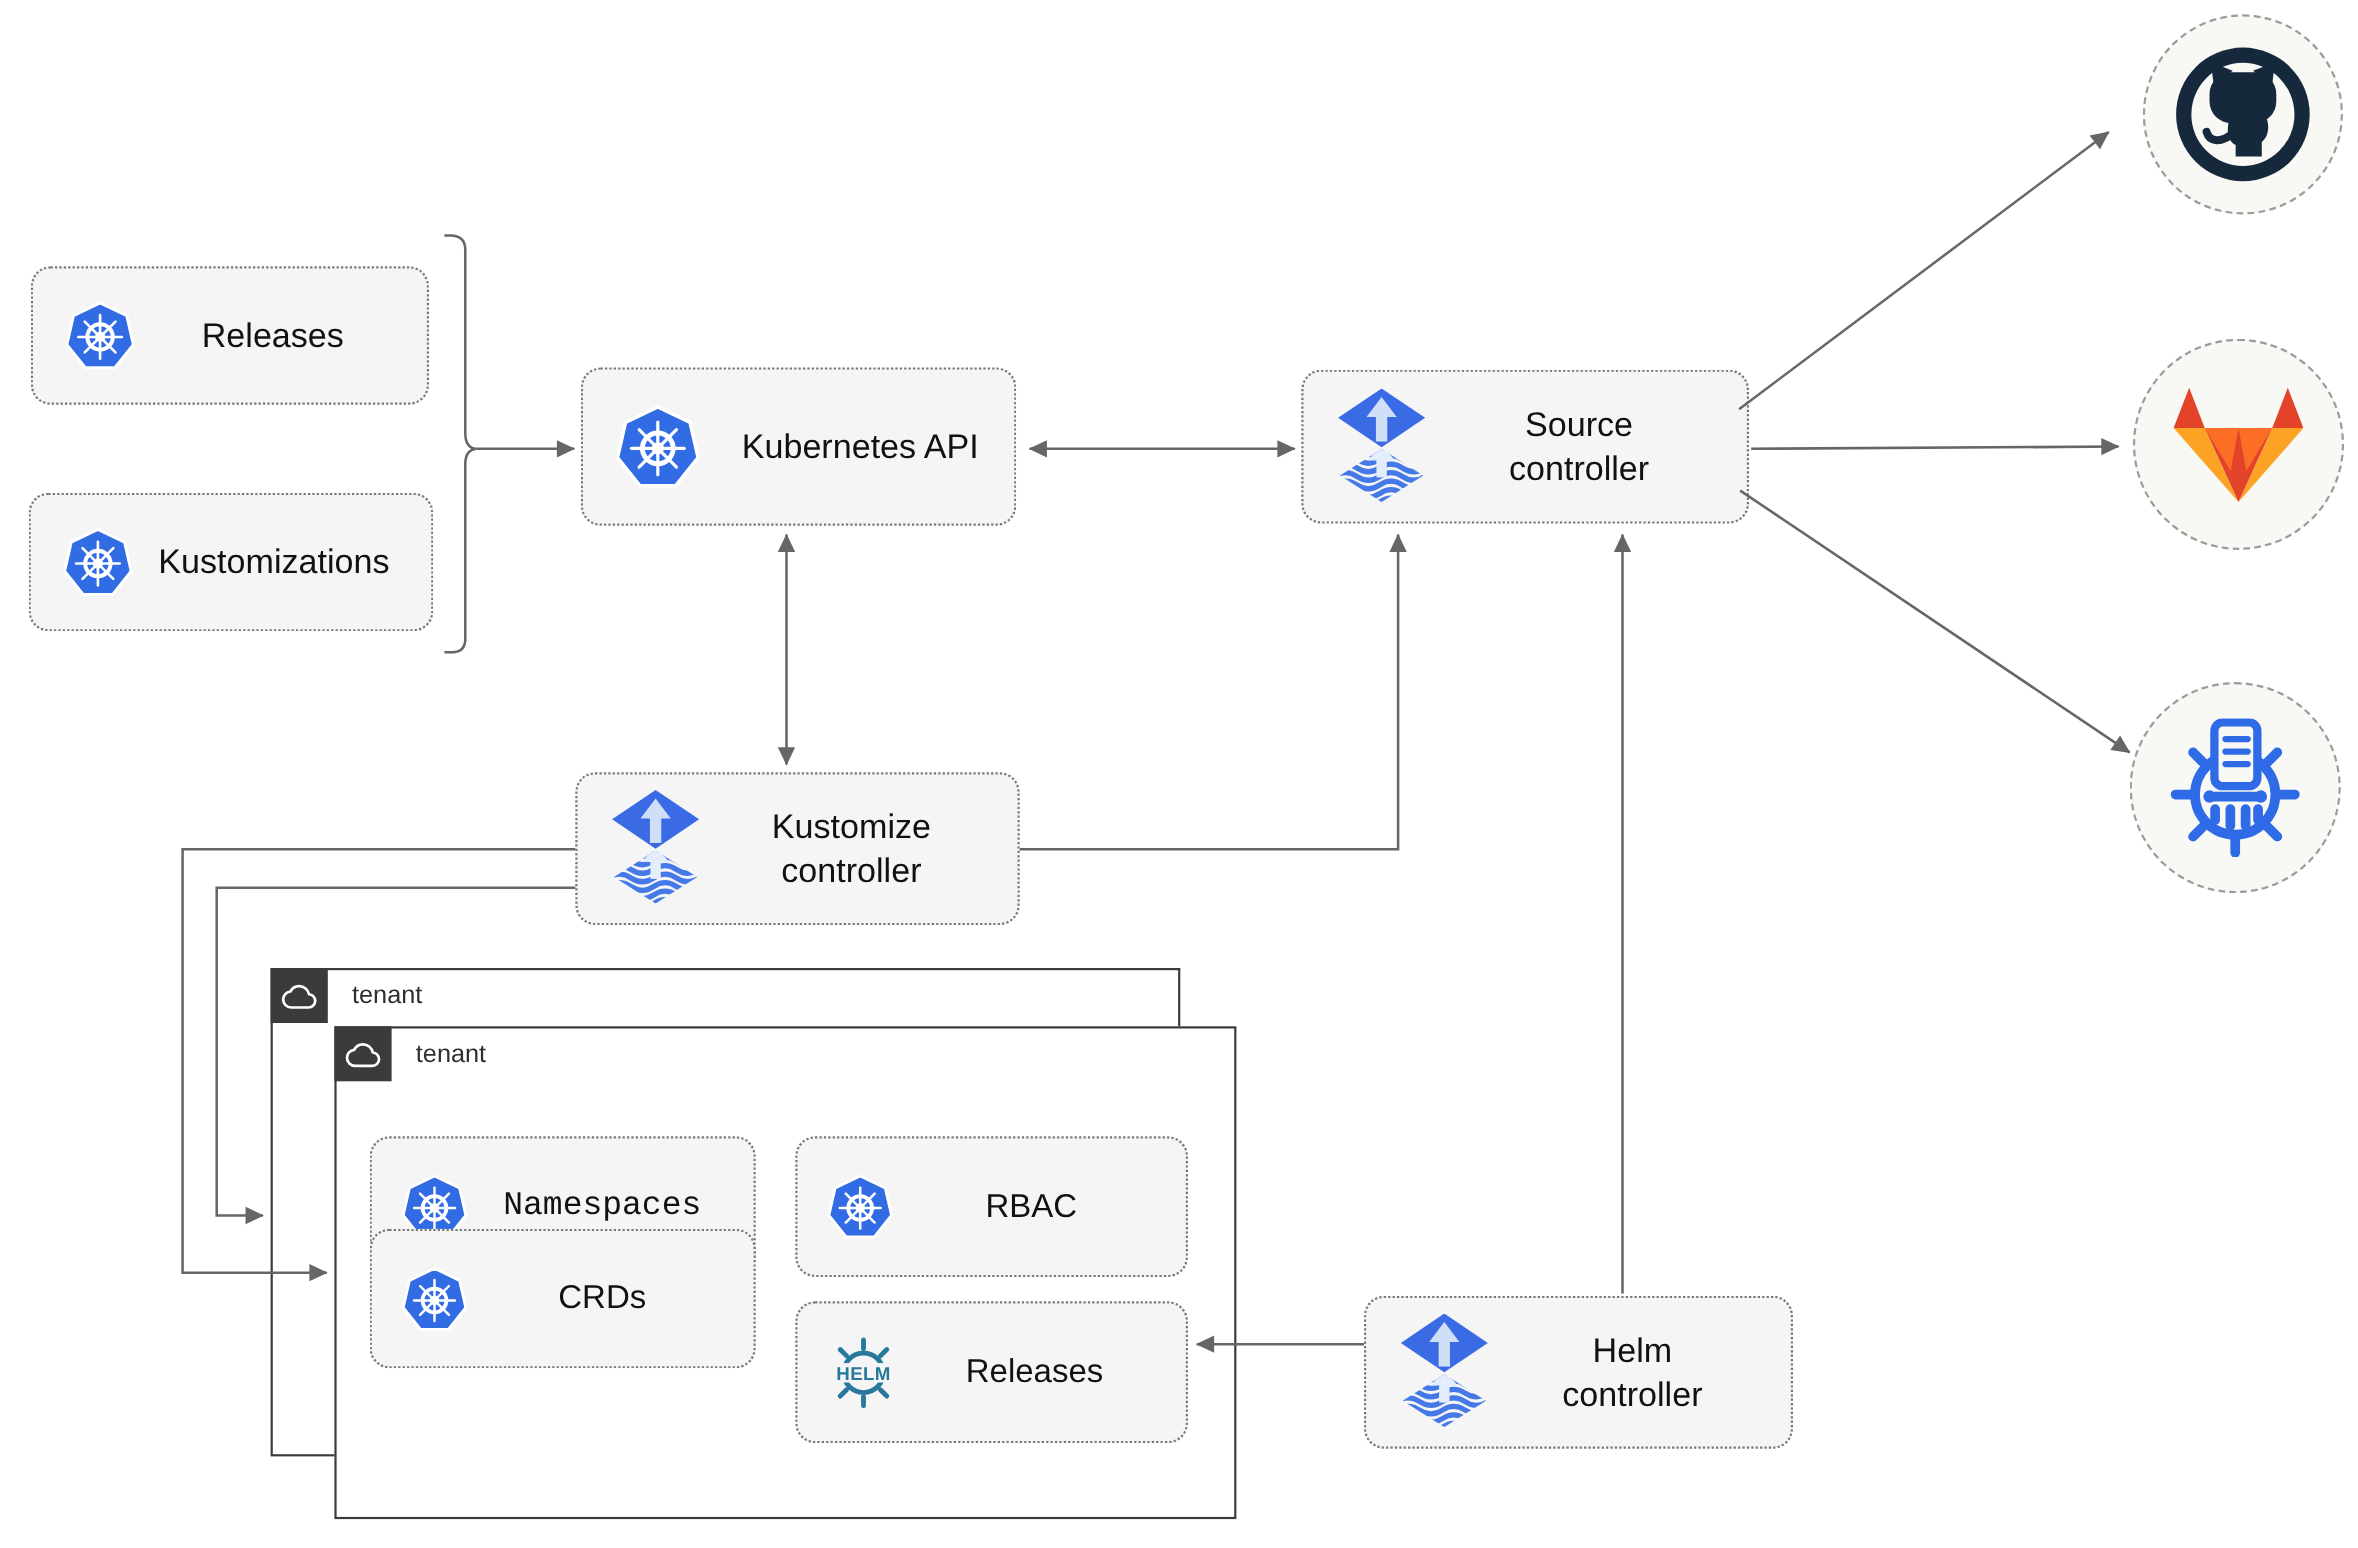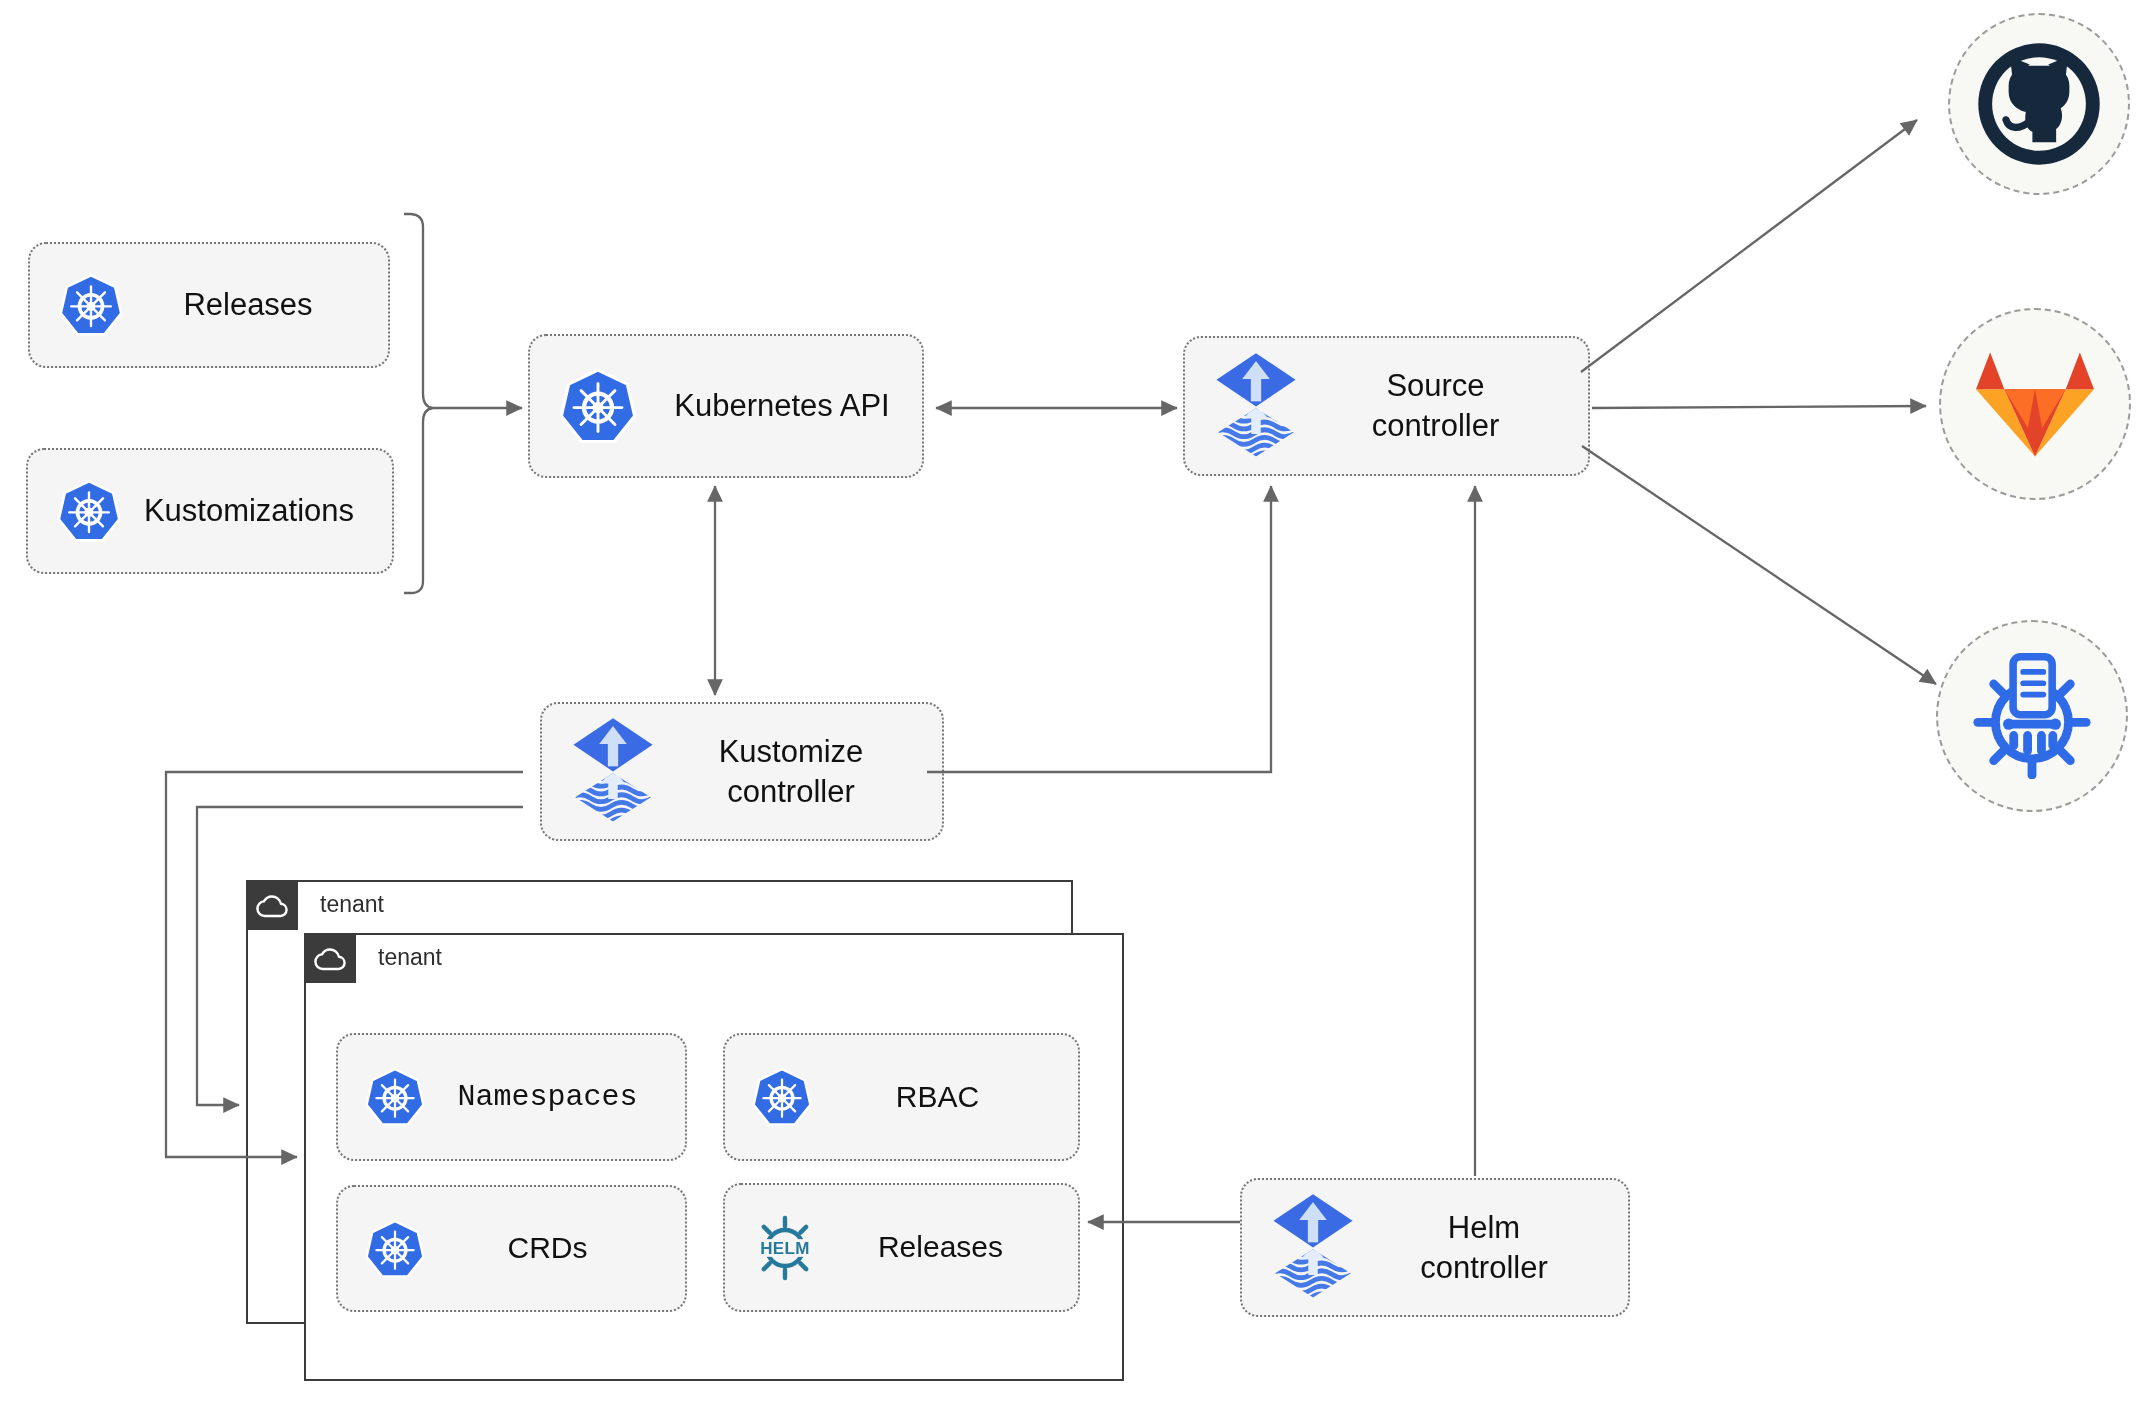--- a/index.html
+++ b/index.html
@@ -194,21 +194,21 @@
 
   <div class="node" style="left:1183px;top:336px;width:407px;height:140px;">
     <span class="icon">
       <svg width="86" height="107">
           <use href="#sym-flux"></use>
         </svg>
       </span>
     <span class="lbl"><span class="wrap">Source controller</span></span>
   </div>
 
-  <div class="node" style="left:540px;top:702px;width:404px;height:139px;justify-content:flex-end;">
+  <div class="node" style="left:523px;top:702px;width:404px;height:139px;justify-content:flex-end;">
     <span class="icon">
       <svg width="86" height="107">
           <use href="#sym-flux"></use>
         </svg>
       </span>
     <span class="lbl"><span class="wrap">Kustomize controller</span></span>
   </div>
 
   <div class="node" style="left:1240px;top:1178px;width:390px;height:139px;">
     <span class="icon">
@@ -230,21 +230,21 @@
 
   <div class="node small" style="left:723px;top:1033px;width:357px;height:128px;z-index:4;">
     <span class="icon">
       <svg width="62" height="62">
           <use href="#sym-k8s"></use>
         </svg>
       </span>
     <span class="lbl">RBAC</span>
   </div>
 
-  <div class="node small" style="left:336px;top:1185px;width:351px;height:127px;z-index:4;">
+  <div class="node small" style="left:336px;top:1117px;width:351px;height:127px;z-index:4;">
     <span class="icon">
       <svg width="62" height="62">
           <use href="#sym-k8s"></use>
         </svg>
       </span>
     <span class="lbl">CRDs</span>
   </div>
 
   <div class="node small" style="left:723px;top:1183px;width:357px;height:129px;z-index:4;">
     <span class="icon">

